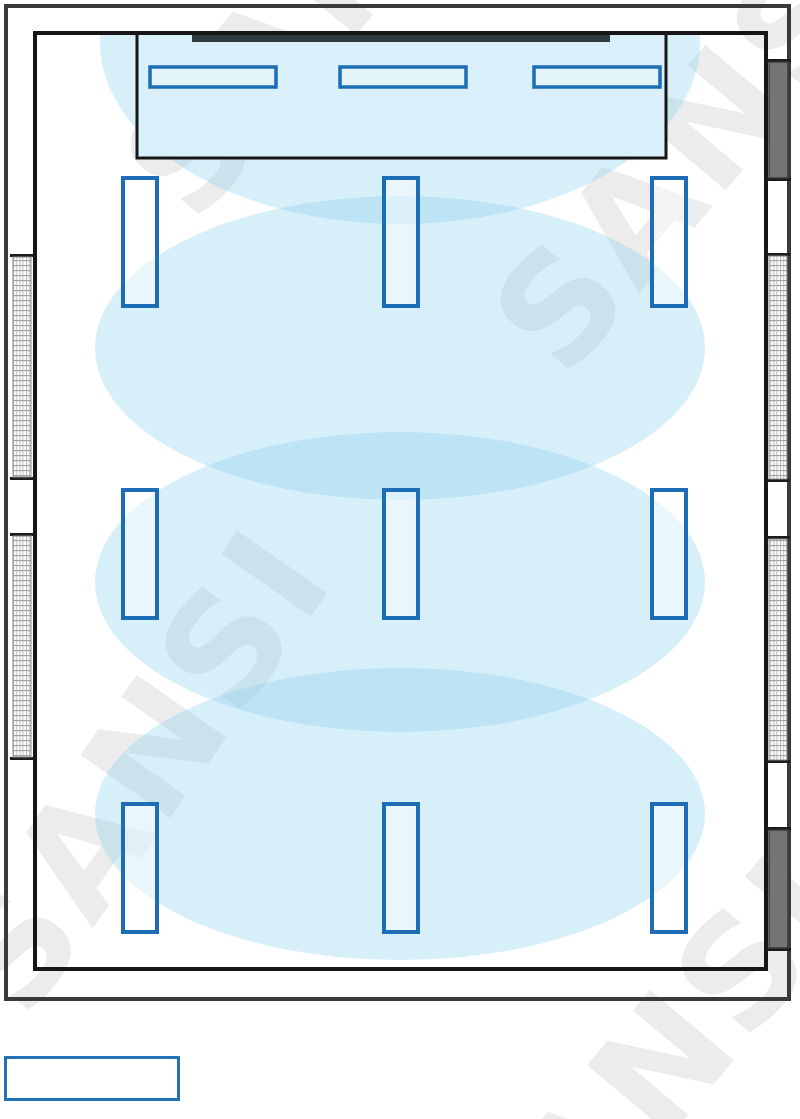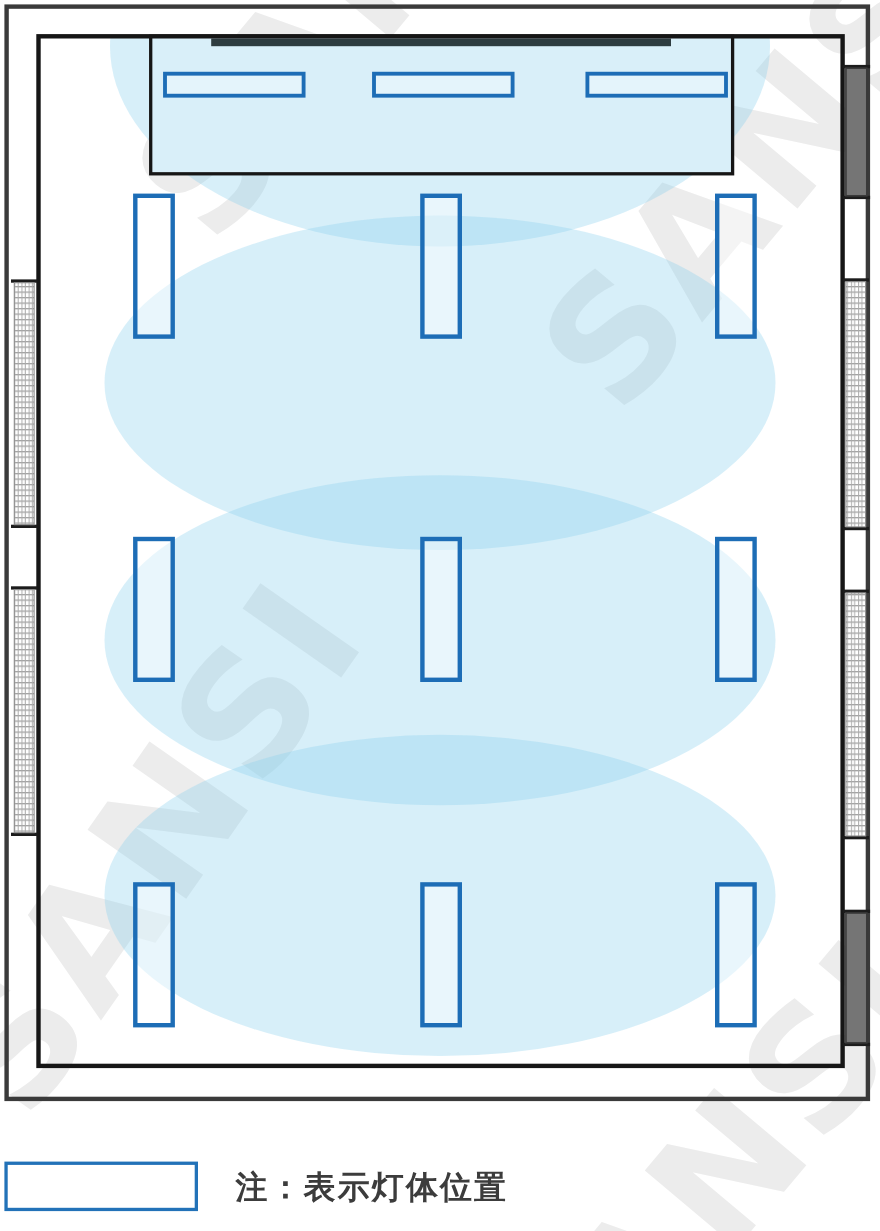--- a/index.html
+++ b/index.html
@@ -128,16 +128,15 @@
         <rect x="766" y="178" width="25" height="3" fill="#1c1c1c"></rect>
         <rect x="769" y="62" width="19" height="116" fill="#757575" stroke="#3a3a3a" stroke-width="1.5"></rect>
         <rect x="766" y="827" width="25" height="3" fill="#1c1c1c"></rect>
         <rect x="766" y="948" width="25" height="3" fill="#1c1c1c"></rect>
         <rect x="769" y="830" width="19" height="118" fill="#757575" stroke="#3a3a3a" stroke-width="1.5"></rect>
       </g>
   </svg>
 
   <div id="legend">
     <div id="legend-swatch"></div>
-    <div id="legend-label">注：表示灯体位置</div>
   </div>
 
 </div>
 
 </body></html>

